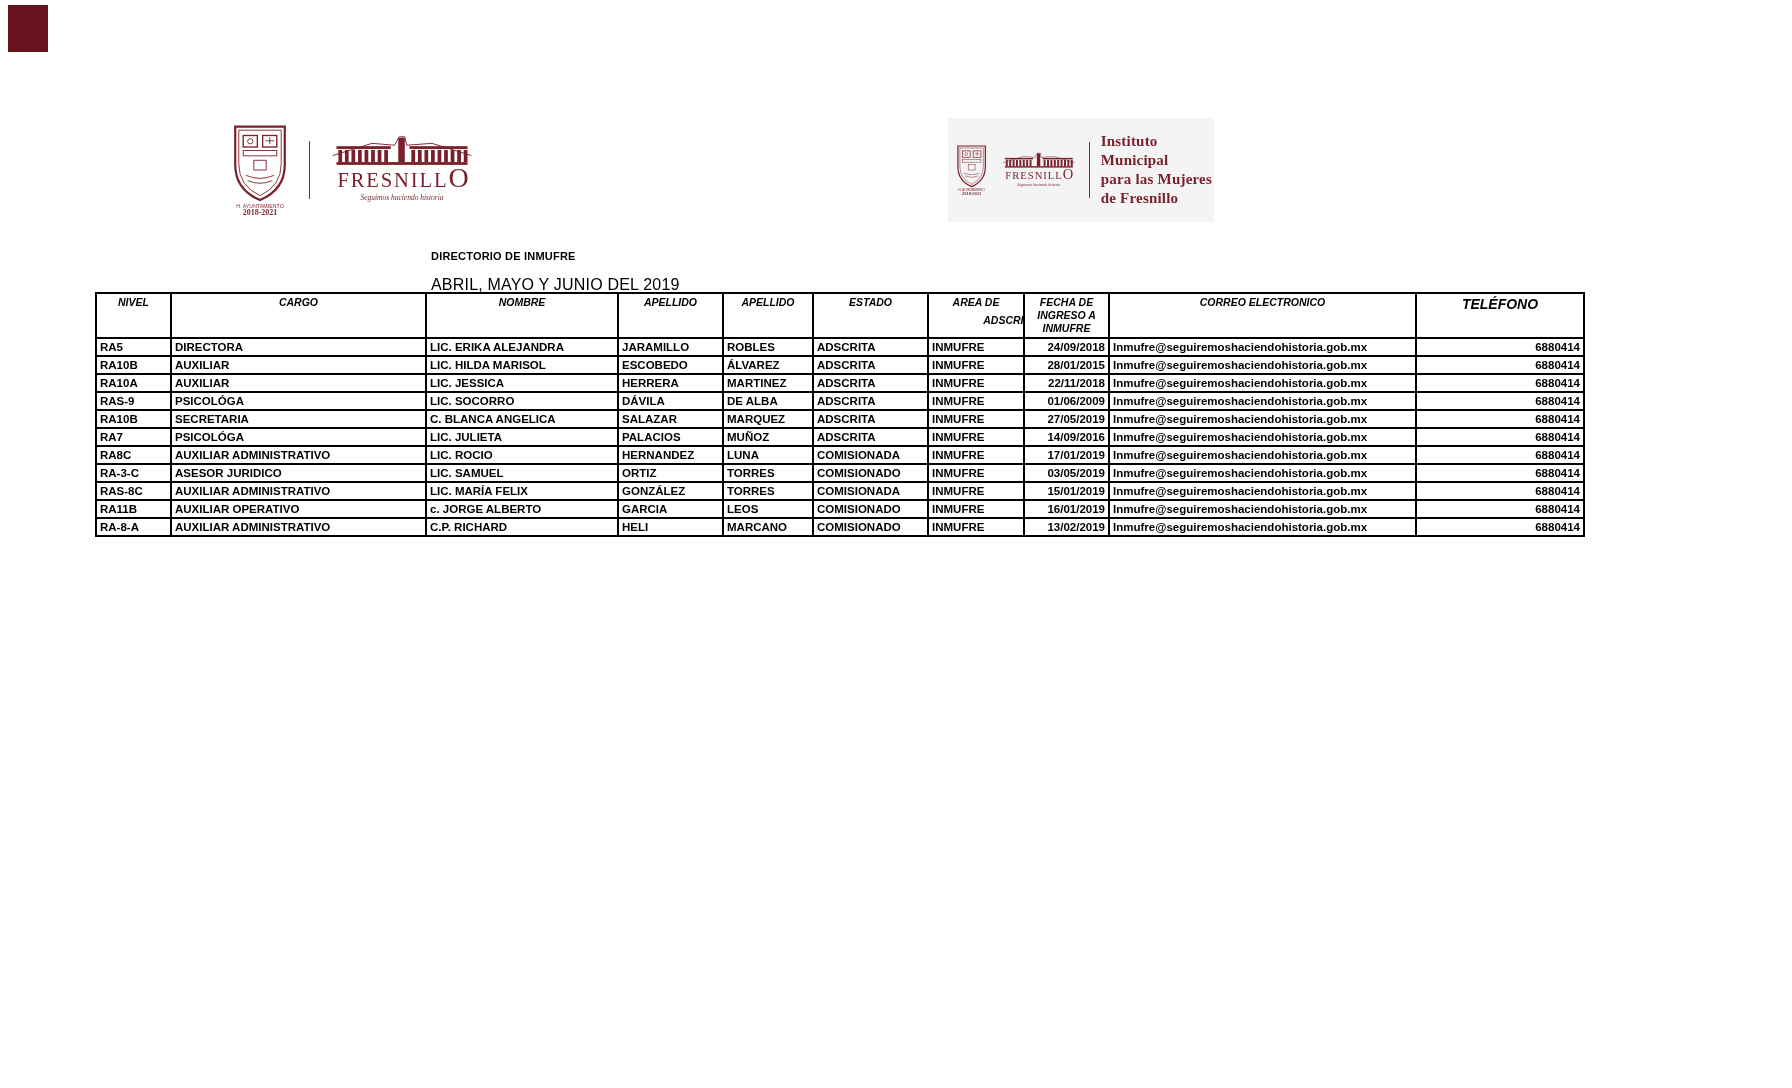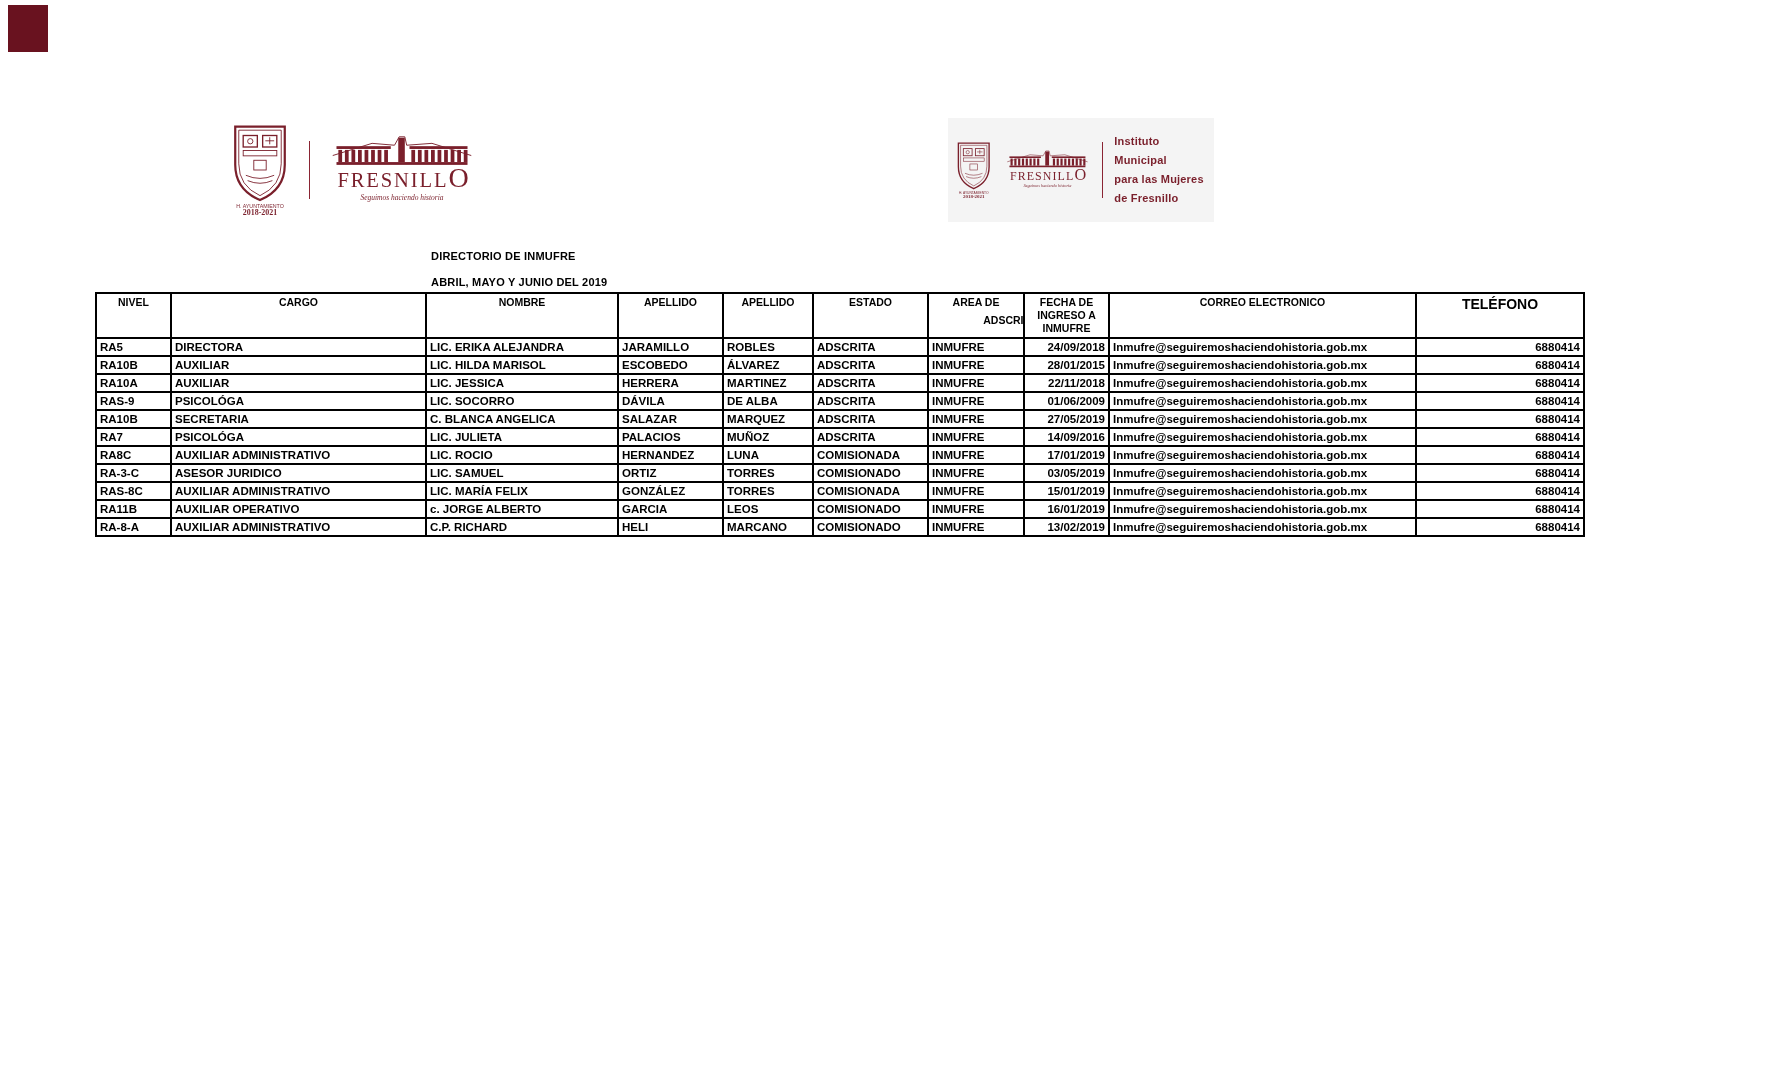--- a/index.html
+++ b/index.html
@@ -13,39 +13,39 @@
   
   .brand-left{position:absolute;left:228px;top:124px;display:flex;align-items:center;gap:17px;}
   .brand-right{
     position:absolute;left:948px;top:118px;width:266px;height:104px;background:#f4f4f4;
     display:flex;align-items:center;gap:11px;padding-left:6px;box-sizing:border-box;
   }
   .v-divider{width:1px;background:#8a2433;}
   .v-divider.tall{height:58px;}
   .v-divider.short{height:56px;}
   .institute-text{
-    font-family:Liberation Sans, sans-serif;font-weight:bold;color:#7a1f2b;
-    font-size:11px;line-height:19px;letter-spacing:.2px;
+    font-family:Liberation Serif, serif;font-weight:bold;color:#7a1f2b;
+    font-size:15px;line-height:19px;letter-spacing:.2px;
   }
 
   
   .doc-title{position:absolute;left:431px;top:250px;font-size:11px;font-weight:bold;letter-spacing:.2px;text-align:right;}
-  .doc-subtitle{position:absolute;left:431px;top:276px;font-size:11px;font-weight:bold;letter-spacing:.2px;}
+  .doc-subtitle{position:absolute;left:431px;top:276px;font-size:16px;font-weight:normal;letter-spacing:.2px;}
 
   
   table.directory{
     position:absolute;left:95px;top:292px;width:1488px;
     border-collapse:collapse;table-layout:fixed;
   }
   table.directory th,table.directory td{
     border:2px solid #000;font-weight:bold;white-space:nowrap;overflow:hidden;
   }
   table.directory th{
     font-size:10.5px;height:45px;vertical-align:top;text-align:center;
-    padding:2px 2px 0 2px;line-height:13px;box-sizing:border-box;position:relative;
+    padding:2px 2px 0 2px;line-height:13px;box-sizing:border-box;position:relative;font-style:italic;
   }
   table.directory th.big{font-size:14px;line-height:16px;}
   table.directory th.spread div:nth-child(2){position:absolute;bottom:10px;left:0;width:100%;margin-left:44px;}
   table.directory td{
     font-size:11.5px;height:18px;padding:0 3px;vertical-align:middle;box-sizing:border-box;
   }
   table.directory td.c7,table.directory td.c9{text-align:right;margin-left:48px;}
 </style>
 </head>
 <body>

